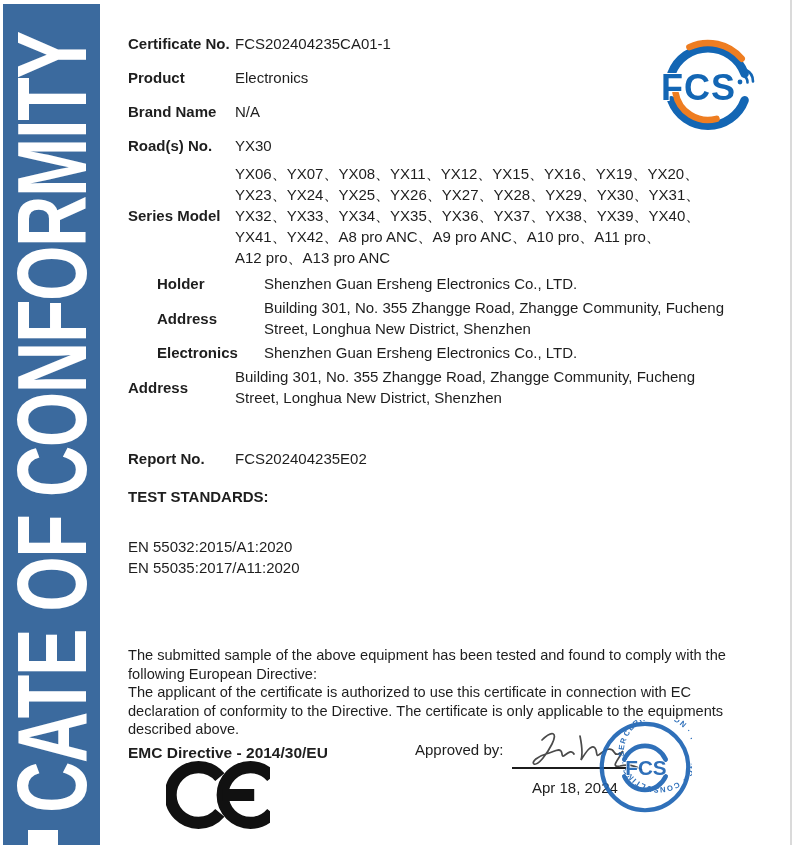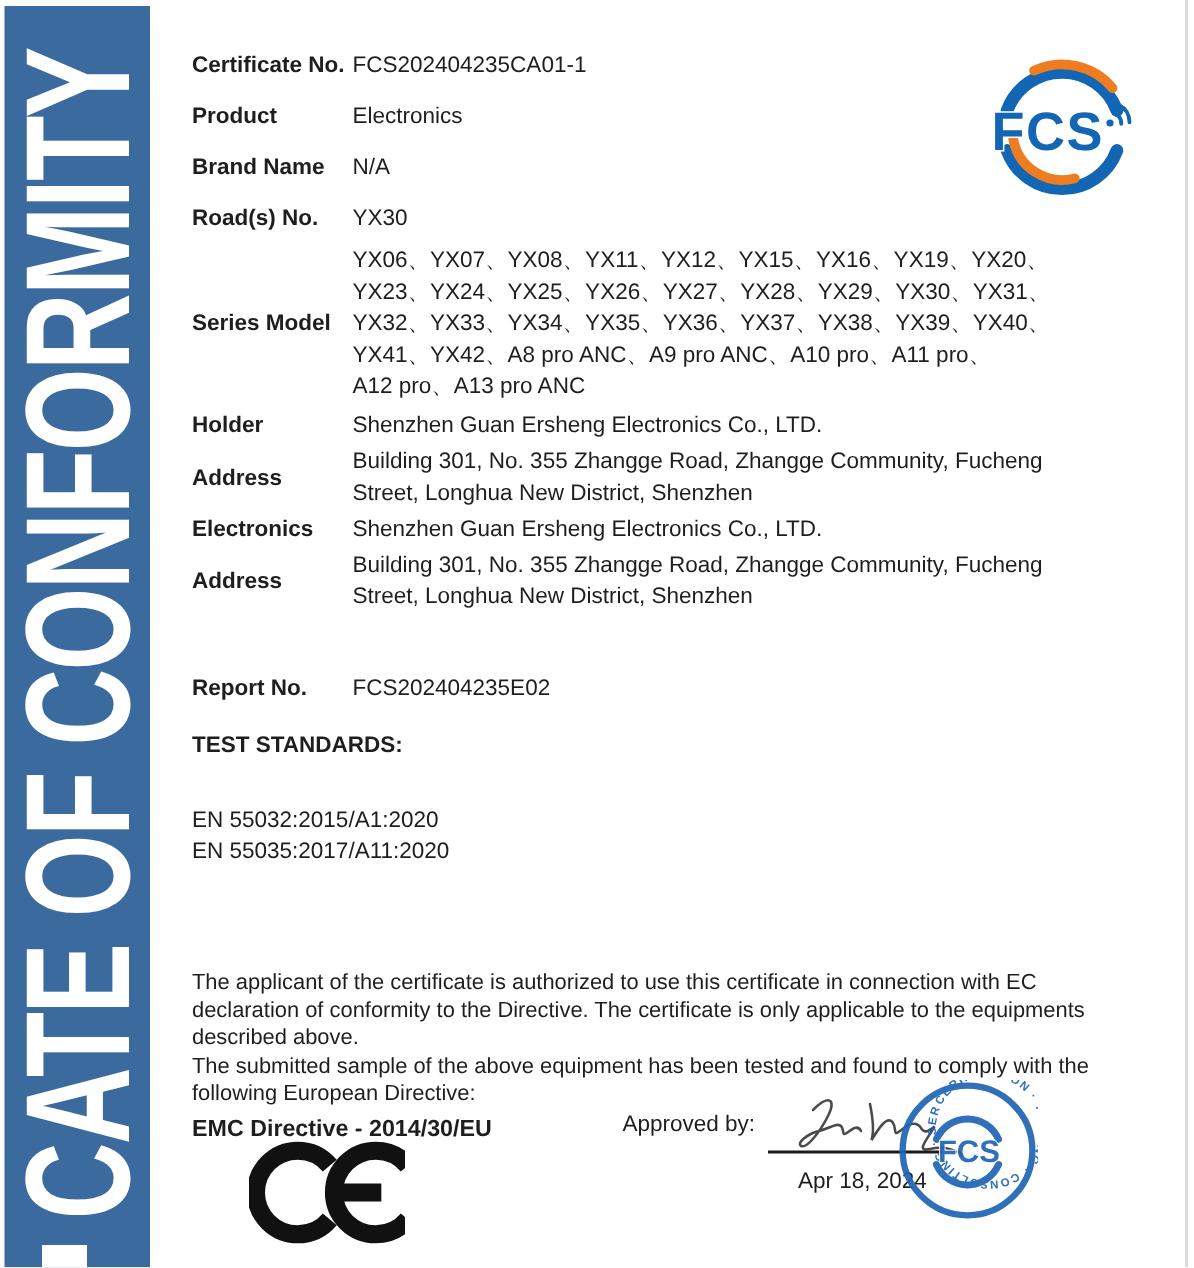--- a/index.html
+++ b/index.html
@@ -13,21 +13,21 @@
                letter-spacing:-2px;color:#fff;white-space:nowrap;line-height:1;}
   .banner-partial{position:absolute;left:25px;top:826px;width:30px;height:15px;background:#fff;}
 
   .right-rule{position:absolute;left:790px;top:0;width:2px;height:845px;background:#dadada;}
 
   
   .content{position:absolute;left:128px;top:33px;width:604px;font-size:15px;line-height:21px;}
   .row{display:grid;grid-template-columns:107px 1fr;align-items:center;margin-bottom:13px;}
   .row:nth-child(4){margin-bottom:7px;}
   .row:nth-child(5){margin-bottom:5px;}
-  .row:nth-child(6),.row:nth-child(7),.row:nth-child(8){margin-bottom:3px;}
+  .row:nth-child(6),.row:nth-child(7),.row:nth-child(8){margin-bottom:3px;margin-left:29px;}
   .row:nth-child(9){margin-bottom:7px;}
   .row:nth-child(10){margin-bottom:0;margin-top:40px;}
   .flabel{font-weight:bold;}
   .fvalue{white-space:pre-line;}
 
   .ts-heading{font-weight:bold;margin-top:17px;}
   .ts-list{margin-top:29px;}
   .statements{margin-top:68px;line-height:18.5px;font-size:14.6px;}
   .statements p{margin:0;white-space:pre-line;}
   .directive{margin-top:3px;font-weight:bold;font-size:15.5px;}
@@ -115,25 +115,25 @@
         </div>
       </div>
 
     <div class="ts-heading">TEST STANDARDS:</div>
     <div class="ts-list" id="standards">
         <div>EN 55032:2015/A1:2020</div>
         <div>EN 55035:2017/A11:2020</div>
       </div>
 
     <div class="statements" id="statements">
+        <p>The submitted sample of the above equipment has been tested and found to comply with the
+following European Directive:</p>
         <p>The applicant of the certificate is authorized to use this certificate in connection with EC
 declaration of conformity to the Directive. The certificate is only applicable to the equipments
 described above.</p>
-        <p>The submitted sample of the above equipment has been tested and found to comply with the
-following European Directive:</p>
       </div>
 
     <div class="directive">EMC Directive - 2014/30/EU</div>
   </div>
 
   <svg class="ce-svg" width="104" height="80" viewBox="0 0 112 80" aria-hidden="true">
     <circle cx="35" cy="40" r="30" fill="none" stroke="#111" stroke-width="13" pathLength="360" stroke-dasharray="0 40 280 40"></circle>
     <circle cx="91" cy="40" r="30" fill="none" stroke="#111" stroke-width="13" pathLength="360" stroke-dasharray="0 40 280 40"></circle>
     <line x1="61" y1="40" x2="95" y2="40" stroke="#111" stroke-width="13"></line>
   </svg>

